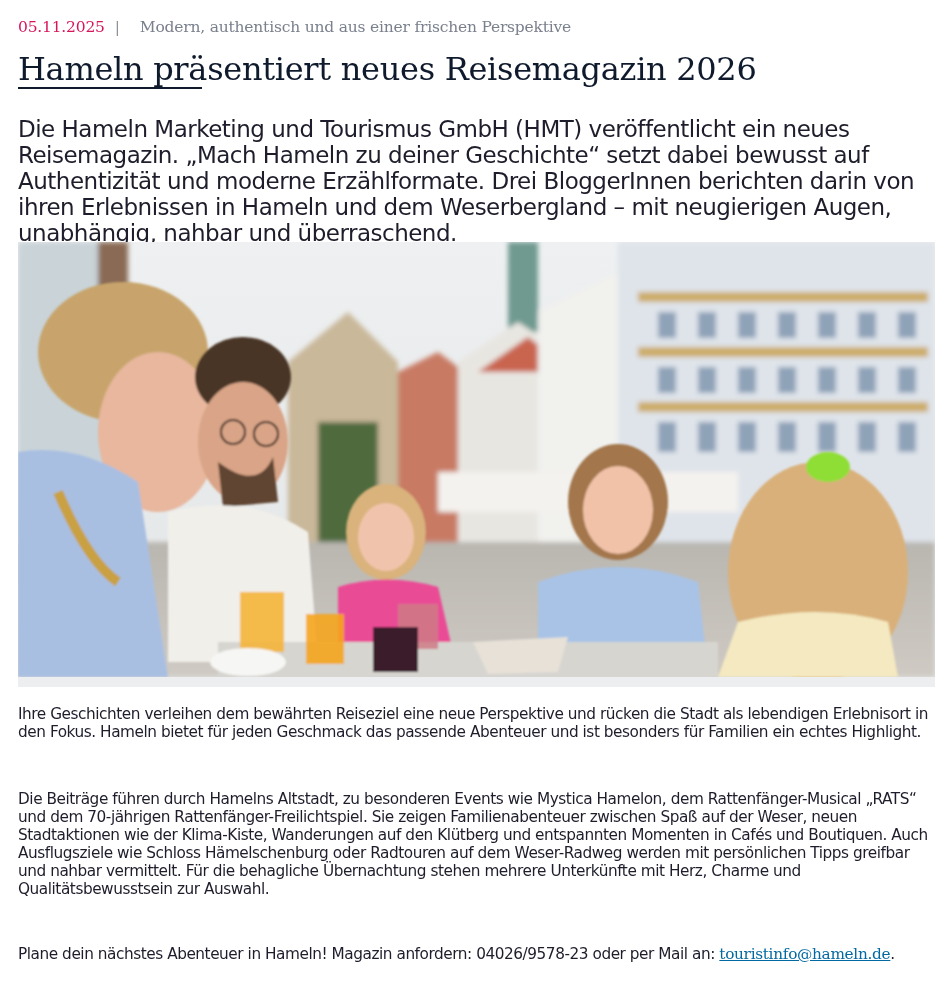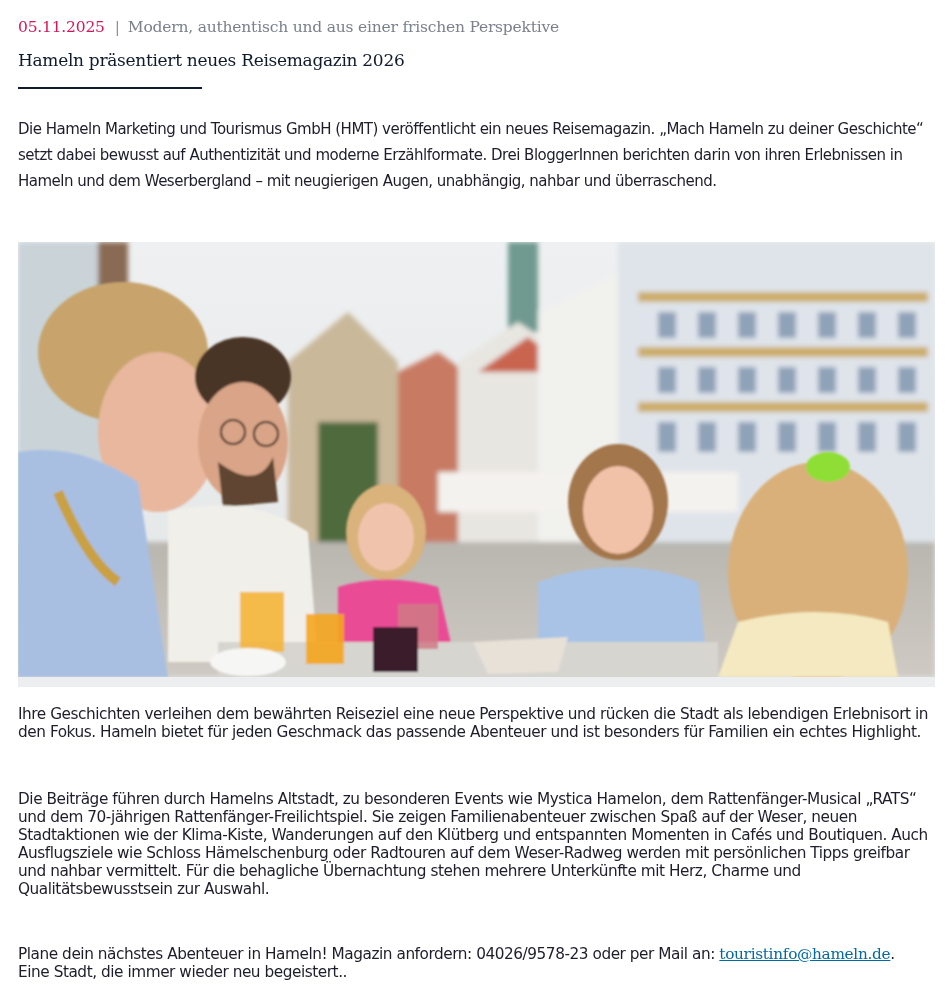--- a/index.html
+++ b/index.html
@@ -2,24 +2,24 @@
 <html><head>
 <meta charset="utf-8">
 <style>
   * { box-sizing: border-box; margin: 0; padding: 0; }
   html, body { width: 948px; height: 1000px; background: #ffffff; overflow: hidden; }
   body { font-family: "DejaVu Sans", sans-serif; color: #1d1d2b; }
   .article { position: relative; width: 948px; padding: 0 18px; }
   .meta { position: absolute; top: 18px; left: 18px; font-family: "DejaVu Serif", serif; font-size: 15.5px; letter-spacing: -0.2px; white-space: nowrap; }
   .meta .date { color: #d6155b; }
   .meta .sep { color: #8a8f99; margin: 0 8px 0 10px; }
-  .meta .subtitle { color: #7a808c; }
-  .title { position: absolute; top: 50px; left: 18px; font-family: "DejaVu Serif", serif; font-size: 17px; font-weight: normal; color: #0f1a2d; letter-spacing: -0.3px; white-space: nowrap; }
+  .meta .subtitle { color: #7a808c; margin-left: 12px; }
+  .title { position: absolute; top: 50px; left: 18px; font-family: "DejaVu Serif", serif; font-size: 32px; font-weight: normal; color: #0f1a2d; letter-spacing: -0.3px; white-space: nowrap; }
   .title-rule { position: absolute; top: 87px; left: 18px; width: 184px; height: 2px; background: #0f1a2d; }
-  .lead { position: absolute; top: 116px; left: 18px; width: 915px; font-size: 15px; line-height: 26px; color: #1d1d2b; letter-spacing: -0.5px; }
+  .lead { position: absolute; top: 116px; left: 18px; width: 915px; font-size: 23px; line-height: 26px; color: #1d1d2b; letter-spacing: -0.5px; }
   .figure { position: absolute; top: 242px; left: 18px; width: 917px; height: 445px; }
   .photo { position: relative; width: 917px; height: 435px; overflow: hidden; background: #dfe3e6; }
   .caption-strip { width: 917px; height: 10px; background: #eceef0; }
   .body-p { position: absolute; left: 18px; width: 915px; font-size: 15.3px; line-height: 18px; color: #1d1d2b; letter-spacing: -0.45px; }
   .p1 { top: 705px; }
   .p2 { top: 790px; }
   .p3 { top: 945px; }
   .mail { color: #0369a1; text-decoration: underline; font-family: "DejaVu Serif", serif; letter-spacing: -0.3px; }
 </style>
 </head>
@@ -133,15 +133,14 @@
         </g>
       </svg>
     </div>
     <div class="caption-strip"></div>
   </div>
 
   <p class="body-p p1">Ihre Geschichten verleihen dem bewährten Reiseziel eine neue Perspektive und rücken die Stadt als lebendigen Erlebnisort in den Fokus. Hameln bietet für jeden Geschmack das passende Abenteuer und ist besonders für Familien ein echtes Highlight.</p>
   <p class="body-p p2">Die Beiträge führen durch Hamelns Altstadt, zu besonderen Events wie Mystica Hamelon, dem Rattenfänger-Musical „RATS“ und dem 70-jährigen Rattenfänger-Freilichtspiel. Sie zeigen Familienabenteuer zwischen Spaß auf der Weser, neuen Stadtaktionen wie der Klima-Kiste, Wanderungen auf den Klütberg und entspannten Momenten in Cafés und Boutiquen. Auch Ausflugsziele wie Schloss Hämelschenburg oder Radtouren auf dem Weser-Radweg werden mit persönlichen Tipps greifbar und nahbar vermittelt. Für die behagliche Übernachtung stehen mehrere Unterkünfte mit Herz, Charme und Qualitätsbewusstsein zur Auswahl.</p>
   <p class="body-p p3">
     <span>Plane dein nächstes Abenteuer in Hameln! Magazin anfordern: 04026/9578-23 oder per Mail an: </span><a class="mail">touristinfo@hameln.de</a><span>.</span><br>
-    <span>Eine Stadt, die immer wieder neu begeistert..</span>
   </p>
 </div>
 
 </body></html>

